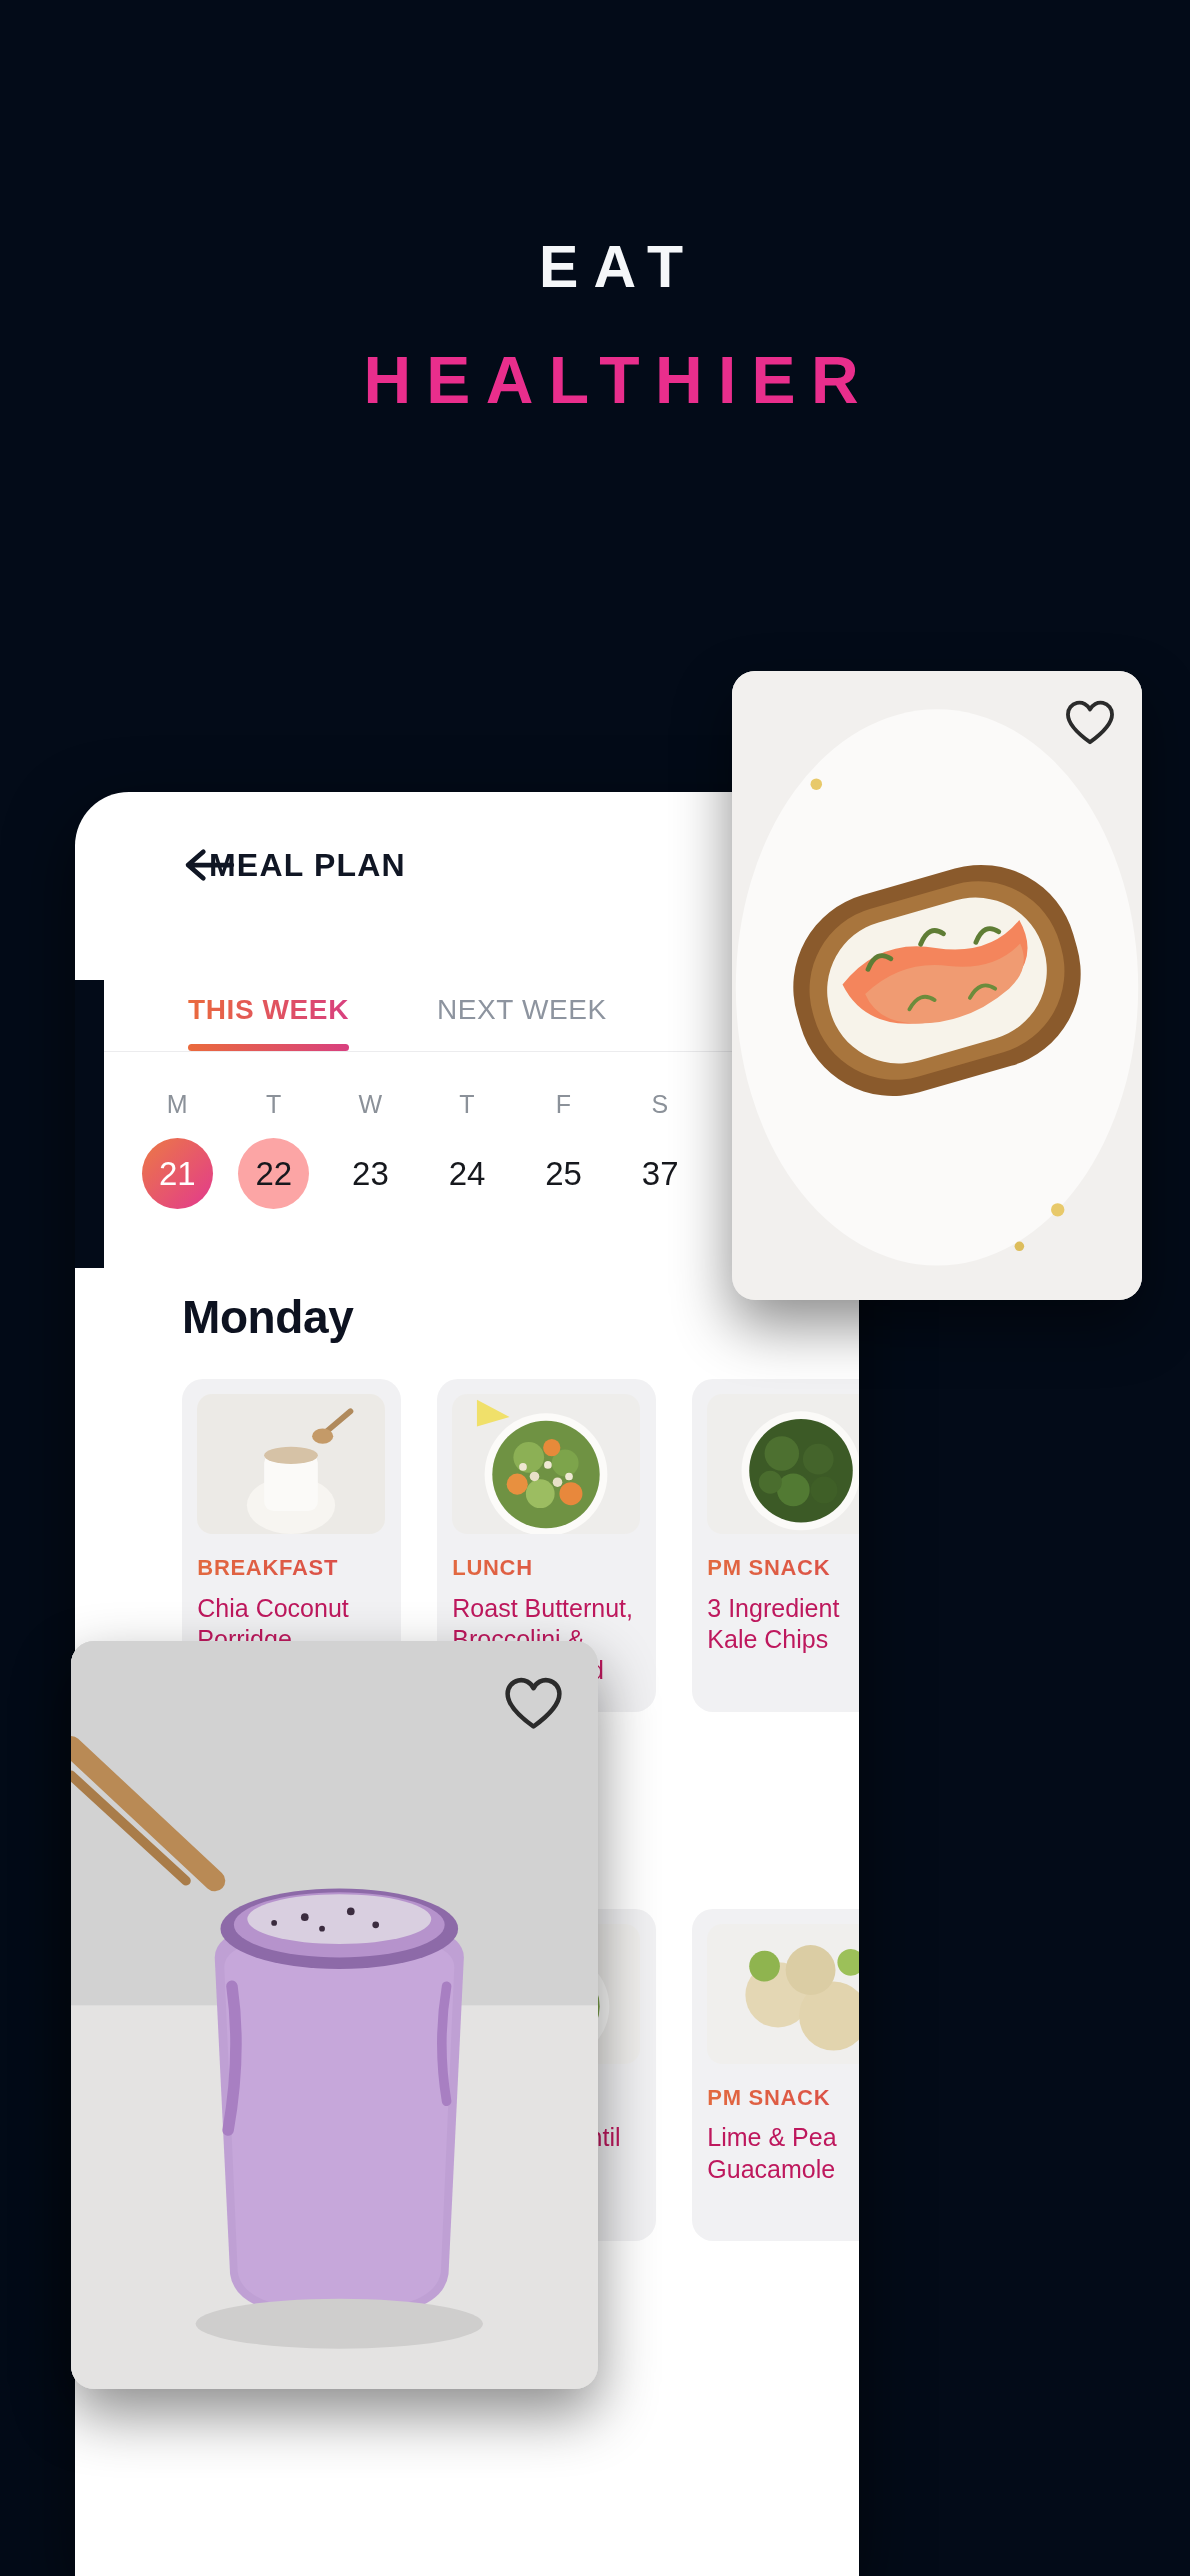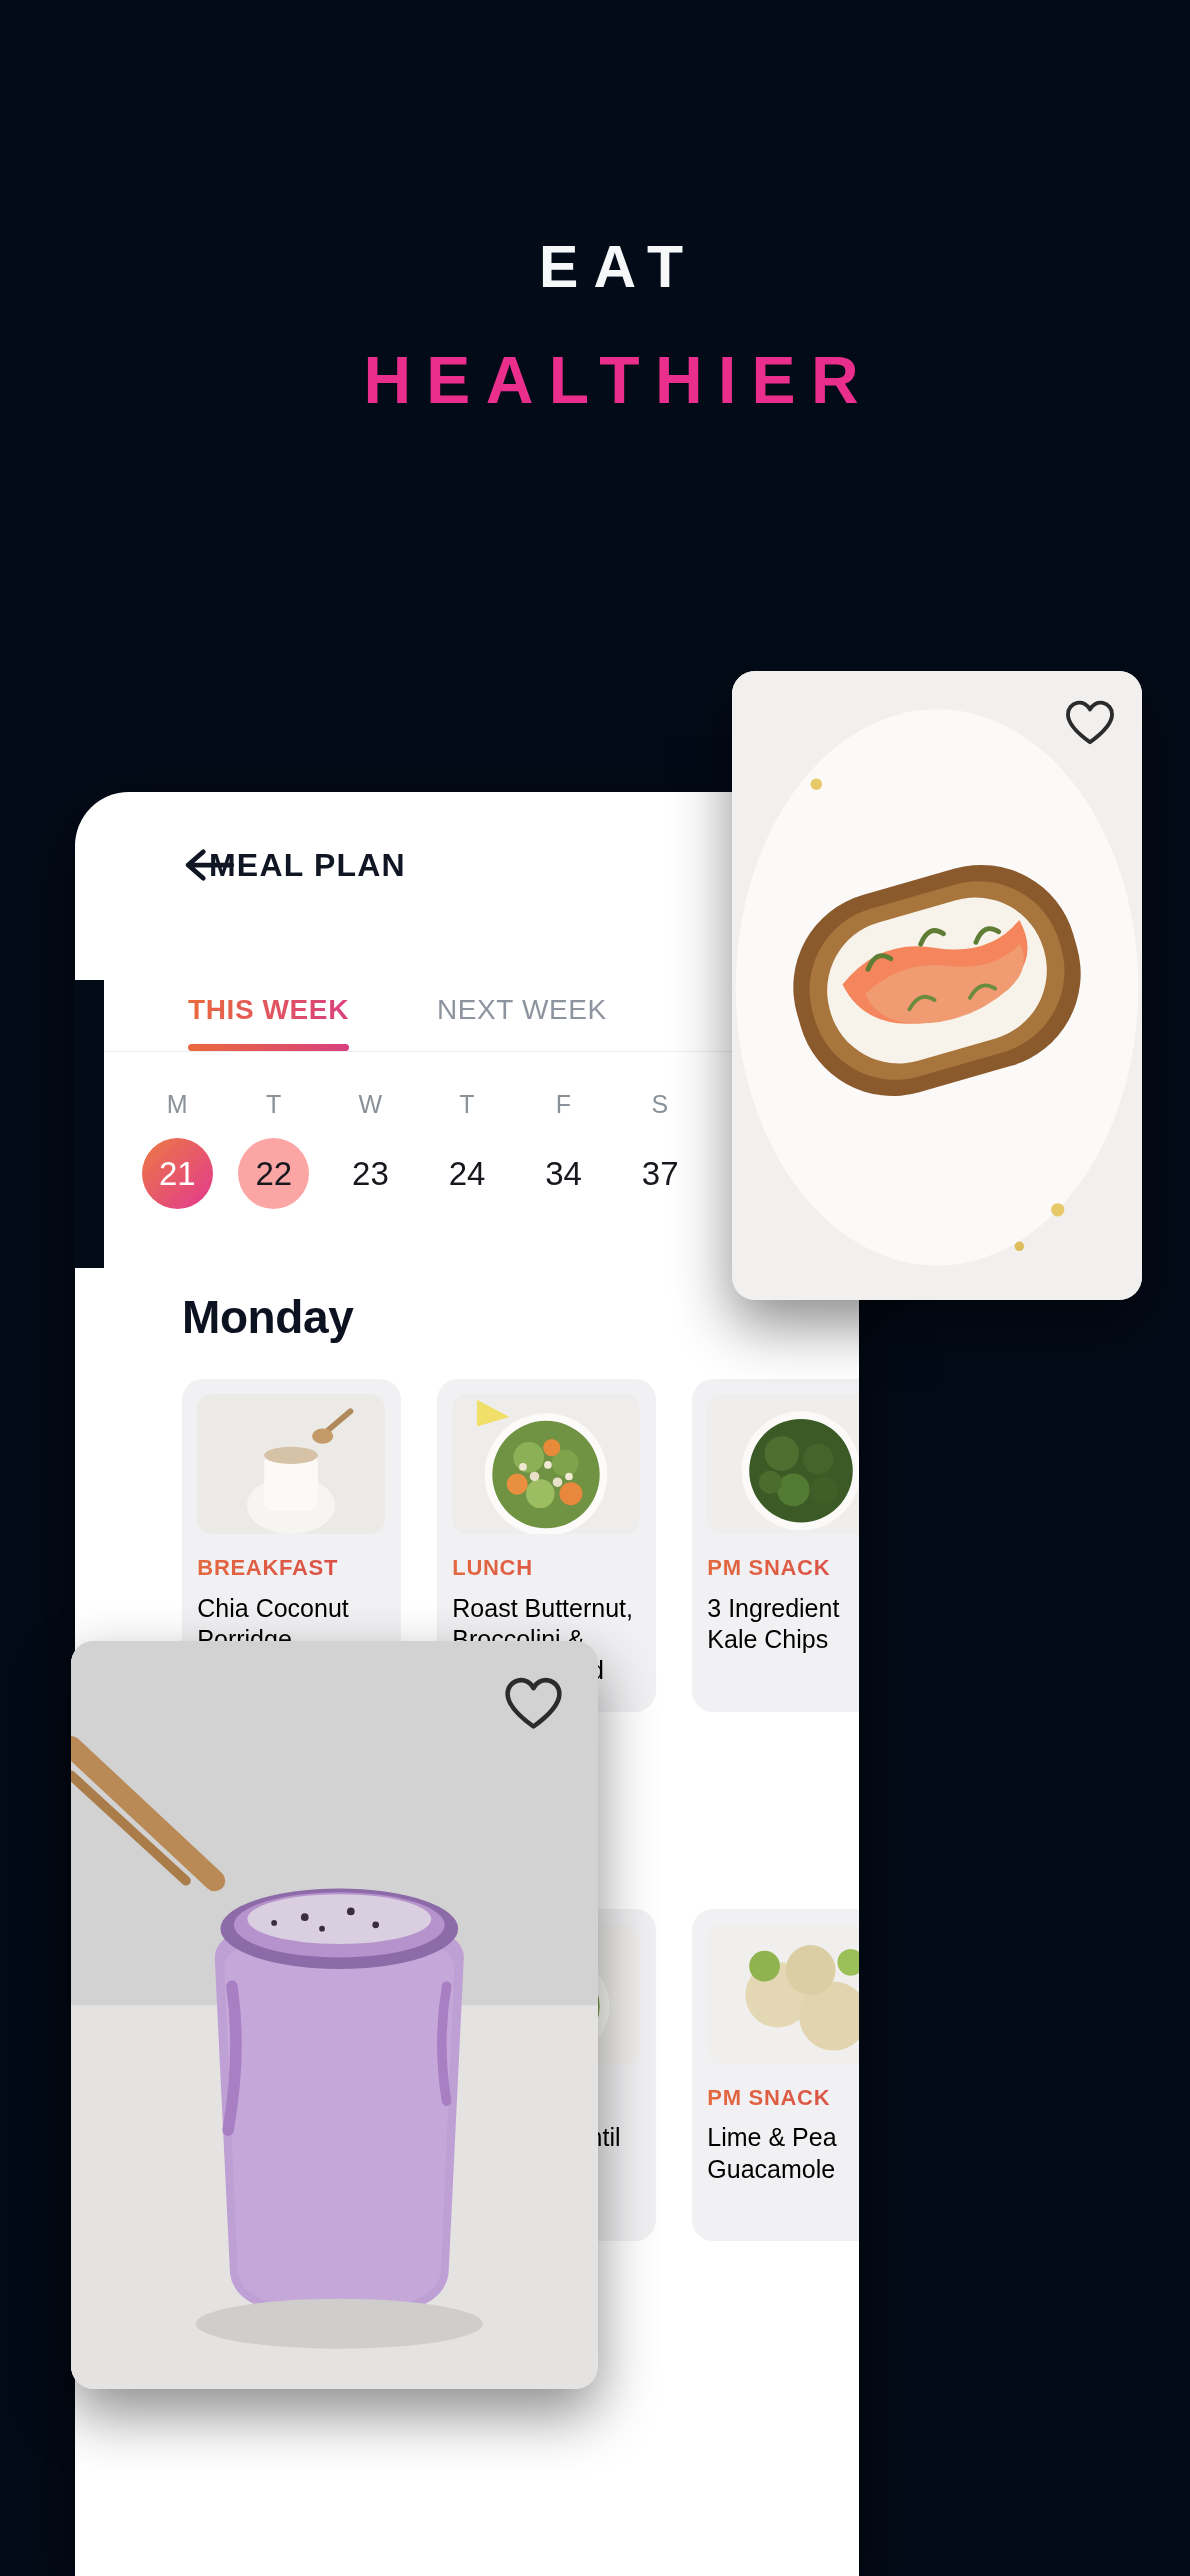--- a/index.html
+++ b/index.html
@@ -109,21 +109,21 @@
   }
   .meal-thumb {
     width:188px; height:140px; border-radius:15.3px; overflow:hidden; position:relative;
   }
   .meal-kicker {
     margin-top:21px; font-size:22px; font-weight:bold; letter-spacing:0.7px;
     background:linear-gradient(90deg,#e2693f 0%,#d8474c 100%);
     -webkit-background-clip:text; background-clip:text; color:transparent;
   }
   .meal-title {
-    margin-top:11.5px; font-size:25px; line-height:1.25; color:#000000;
+    margin-top:11.5px; font-size:25px; line-height:1.25; color:#be185d;
   }
 
   
   .float-card {
     position:absolute; border-radius:23px; overflow:hidden;
     box-shadow:0 25px 58px rgba(0,0,0,.45);
     background:#ddd;
   }
   .float-toast { left:732px; top:671px; width:410px; height:629px; }
   .float-smoothie { left:71px; top:1641px; width:527px; height:748px; }
@@ -177,21 +177,21 @@
     <div class="day">
       <div class="day-letter">W</div>
       <div class="day-num">23</div>
     </div>
     <div class="day">
       <div class="day-letter">T</div>
       <div class="day-num">24</div>
     </div>
     <div class="day">
       <div class="day-letter">F</div>
-      <div class="day-num">34</div>
+      <div class="day-num">25</div>
     </div>
     <div class="day">
       <div class="day-letter">S</div>
       <div class="day-num">37</div>
     </div>
     <div class="day">
       <div class="day-letter">S</div>
       <div class="day-num">27</div>
     </div>
   </div>

